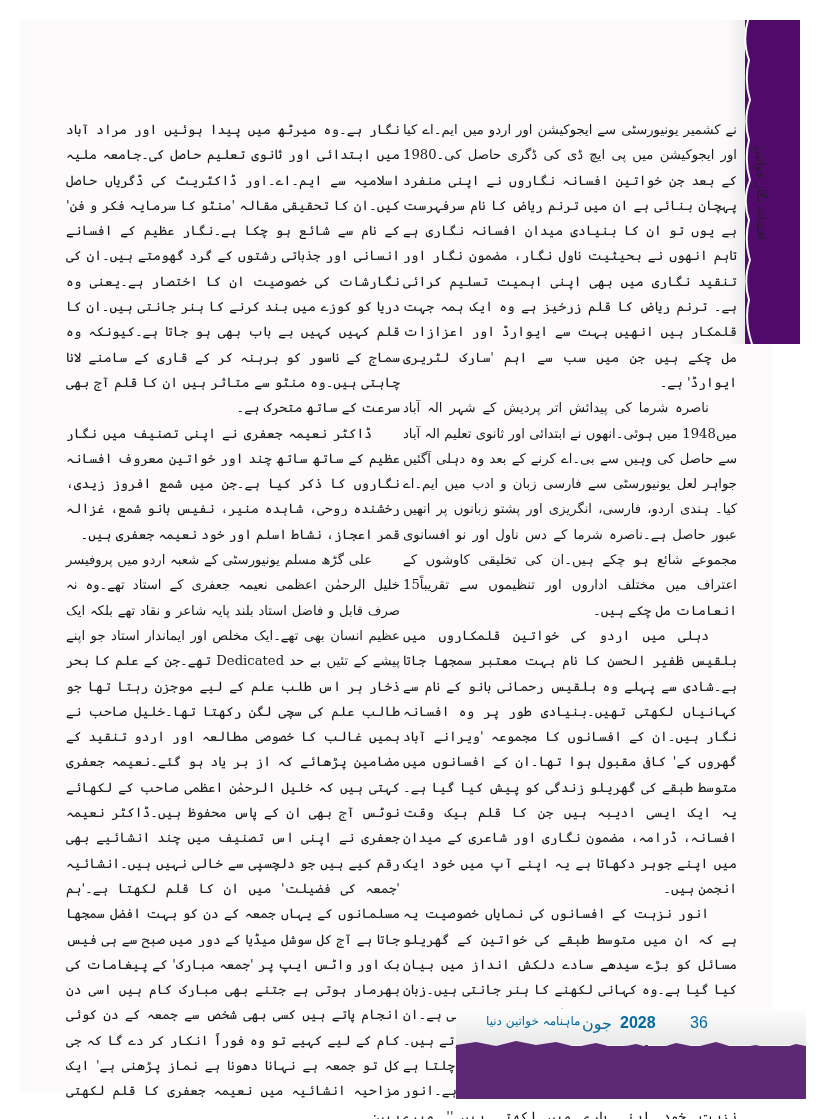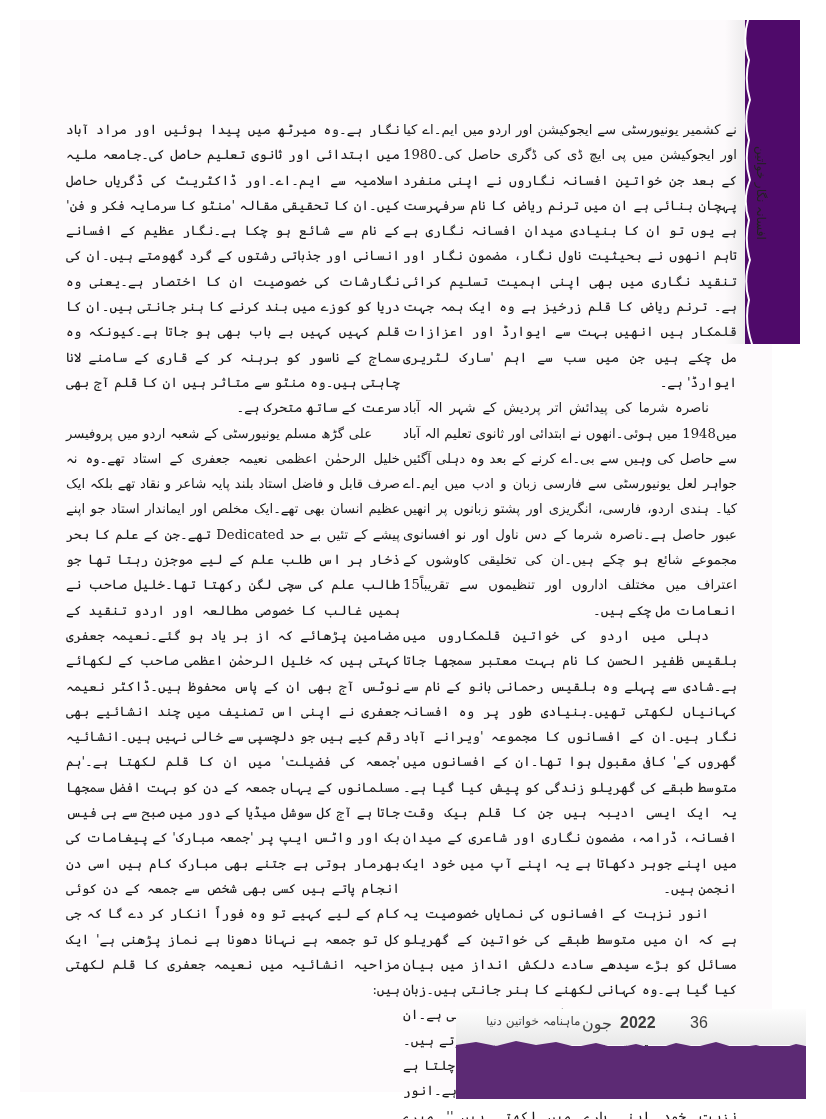--- a/index.html
+++ b/index.html
@@ -8,21 +8,21 @@
   .side-strip { position:absolute; left:745px; top:20px; width:55px; height:324px; background:#4f0a6a; }
   .side-shadow { position:absolute; left:725px; top:20px; width:30px; height:324px; background:linear-gradient(to right, #fdfafc, #e4e4e4); }
   .side-title { position:absolute; left:746px; top:100px; width:22px; height:140px; writing-mode:vertical-rl; font-size:12px; color:#222; font-family:"DejaVu Serif", serif; direction:rtl; }
   .col { position:absolute; top:117px; width:334px; direction:rtl; text-align:justify; font-family:"DejaVu Serif", serif; font-size:13.2px; line-height:25.3px; color:#1a1a1a; }
   .col.right { left:403px; }
   .col.left { left:66px; }
   .col p { margin:0; }
   .col p.indent { text-indent:28px; }
   .footer-white { position:absolute; left:456px; top:1009px; width:350px; height:36px; background:linear-gradient(to bottom, #fdfdfd, #e8e8e8); }
   .footer-purple { position:absolute; left:456px; top:1046px; width:350px; height:53px; background:#5c2a74; }
-  .footer-text { position:absolute; top:1014px; font-size:16px; color:#404040; }
+  .footer-text { position:absolute; top:1014px; font-size:16px; color:#0369a1; }
   .f-num { left:690px; font-weight:normal; font-family:"Liberation Sans", sans-serif; }
   .f-year { left:620px; font-weight:bold; font-family:"Liberation Sans", sans-serif; }
   .f-month { left:582px; font-family:"DejaVu Serif", serif; font-size:16px; }
   .f-mag { left:486px; font-family:"DejaVu Serif", serif; font-size:12px; }
 </style>
 </head>
 <body>
 
 <div class="page"></div>
 <div class="side-shadow"></div>
@@ -36,26 +36,27 @@
 <div class="col right">
   <p>نے کشمیر یونیورسٹی سے ایجوکیشن اور اردو میں ایم۔اے کیا اور ایجوکیشن میں پی ایچ ڈی کی ڈگری حاصل کی۔1980 کے بعد جن خواتین افسانہ نگاروں نے اپنی منفرد پہچان بنائی ہے ان میں ترنم ریاض کا نام سرفہرست ہے یوں تو ان کا بنیادی میدان افسانہ نگاری ہے تاہم انھوں نے بحیثیت ناول نگار، مضمون نگار اور تنقید نگاری میں بھی اپنی اہمیت تسلیم کرائی ہے۔ ترنم ریاض کا قلم زرخیز ہے وہ ایک ہمہ جہت قلمکار ہیں انھیں بہت سے ایوارڈ اور اعزازات مل چکے ہیں جن میں سب سے اہم 'سارک لٹریری ایوارڈ' ہے۔</p>
   <p class="indent">ناصرہ شرما کی پیدائش اتر پردیش کے شہر الہ آباد میں1948 میں ہوئی۔انھوں نے ابتدائی اور ثانوی تعلیم الہ آباد سے حاصل کی وہیں سے بی۔اے کرنے کے بعد وہ دہلی آگئیں جواہر لعل یونیورسٹی سے فارسی زبان و ادب میں ایم۔اے کیا۔ ہندی اردو، فارسی، انگریزی اور پشتو زبانوں پر انھیں عبور حاصل ہے۔ناصرہ شرما کے دس ناول اور نو افسانوی مجموعے شائع ہو چکے ہیں۔ان کی تخلیقی کاوشوں کے اعتراف میں مختلف اداروں اور تنظیموں سے تقریباً15 انعامات مل چکے ہیں۔</p>
   <p class="indent">دہلی میں اردو کی خواتین قلمکاروں میں بلقیس ظفیر الحسن کا نام بہت معتبر سمجھا جاتا ہے۔شادی سے پہلے وہ بلقیس رحمانی بانو کے نام سے کہانیاں لکھتی تھیں۔بنیادی طور پر وہ افسانہ نگار ہیں۔ان کے افسانوں کا مجموعہ 'ویرانے آباد گھروں کے' کافی مقبول ہوا تھا۔ان کے افسانوں میں متوسط طبقے کی گھریلو زندگی کو پیش کیا گیا ہے۔یہ ایک ایسی ادیبہ ہیں جن کا قلم بیک وقت افسانہ، ڈرامہ، مضمون نگاری اور شاعری کے میدان میں اپنے جوہر دکھاتا ہے یہ اپنے آپ میں خود ایک انجمن ہیں۔</p>
   <p class="indent">انور نزہت کے افسانوں کی نمایاں خصوصیت یہ ہے کہ ان میں متوسط طبقے کی خواتین کے گھریلو مسائل کو بڑے سیدھے سادے دلکش انداز میں بیان کیا گیا ہے۔وہ کہانی لکھنے کا ہنر جانتی ہیں۔زبان و بیان اور پلاٹ پر ان کی گرفت مضبوط رہتی ہے۔ان کے افسانے دلچسپ اور حقائق سے بھرپور ہوتے ہیں۔ان کا قلم قنوطیت کی سیاہی میں ڈوب کر چلتا ہے اور زندگی کے مثبت پہلوؤں کی عکاسی کرتا ہے۔انور نزہت خود اپنے بارے میں لکھتی ہیں۔'' میرے افسانوں کا بنیادی کردار متوسط طبقے کی عورت کے مختلف روپ ہیں۔''</p>
 
 </div>
 
 <div class="col left">
   <p>نگار ہے۔وہ میرٹھ میں پیدا ہوئیں اور مراد آباد میں ابتدائی اور ثانوی تعلیم حاصل کی۔جامعہ ملیہ اسلامیہ سے ایم۔اے۔اور ڈاکٹریٹ کی ڈگریاں حاصل کیں۔ان کا تحقیقی مقالہ 'منٹو کا سرمایہ فکر و فن' کے نام سے شائع ہو چکا ہے۔نگار عظیم کے افسانے انسانی اور جذباتی رشتوں کے گرد گھومتے ہیں۔ان کی نگارشات کی خصوصیت ان کا اختصار ہے۔یعنی وہ دریا کو کوزے میں بند کرنے کا ہنر جانتی ہیں۔ان کا قلم کہیں کہیں بے باب بھی ہو جاتا ہے۔کیونکہ وہ سماج کے ناسور کو برہنہ کر کے قاری کے سامنے لانا چاہتی ہیں۔وہ منٹو سے متاثر ہیں ان کا قلم آج بھی سرعت کے ساتھ متحرک ہے۔</p>
+  <p class="indent">ڈاکٹر نعیمہ جعفری نے اپنی تصنیف میں نگار عظیم کے ساتھ ساتھ چند اور خواتین معروف افسانہ نگاروں کا ذکر کیا ہے۔جن میں شمع افروز زیدی، رخشندہ روحی، شاہدہ منیر، نفیس بانو شمع، غزالہ قمر اعجاز، نشاط اسلم اور خود نعیمہ جعفری ہیں۔</p>
   <p class="indent">علی گڑھ مسلم یونیورسٹی کے شعبہ اردو میں پروفیسر خلیل الرحمٰن اعظمی نعیمہ جعفری کے استاد تھے۔وہ نہ صرف قابل و فاضل استاد بلند پایہ شاعر و نقاد تھے بلکہ ایک عظیم انسان بھی تھے۔ایک مخلص اور ایماندار استاد جو اپنے پیشے کے تئیں بے حد Dedicated تھے۔جن کے علم کا بحر ذخار ہر اس طلب علم کے لیے موجزن رہتا تھا جو طالب علم کی سچی لگن رکھتا تھا۔خلیل صاحب نے ہمیں غالب کا خصوصی مطالعہ اور اردو تنقید کے مضامین پڑھائے کہ از بر یاد ہو گئے۔نعیمہ جعفری کہتی ہیں کہ خلیل الرحمٰن اعظمی صاحب کے لکھائے نوٹس آج بھی ان کے پاس محفوظ ہیں۔ڈاکٹر نعیمہ جعفری نے اپنی اس تصنیف میں چند انشائیے بھی رقم کیے ہیں جو دلچسپی سے خالی نہیں ہیں۔انشائیہ 'جمعہ کی فضیلت' میں ان کا قلم لکھتا ہے۔'ہم مسلمانوں کے یہاں جمعہ کے دن کو بہت افضل سمجھا جاتا ہے آج کل سوشل میڈیا کے دور میں صبح سے ہی فیس بک اور واٹس ایپ پر 'جمعہ مبارک' کے پیغامات کی بھرمار ہوتی ہے جتنے بھی مبارک کام ہیں اسی دن انجام پاتے ہیں کسی بھی شخص سے جمعہ کے دن کوئی کام کے لیے کہیے تو وہ فوراً انکار کر دے گا کہ جی کل تو جمعہ ہے نہانا دھونا ہے نماز پڑھنی ہے' ایک مزاحیہ انشائیہ میں نعیمہ جعفری کا قلم لکھتی ہیں:</p>
 
 </div>
 
 <div class="footer-white"></div>
 <div class="footer-purple">
   <svg width="350" height="14" style="position:absolute;left:0;top:-7px">
     <path d="M0 6 L20 3 L40 7 L60 2 L80 6 L100 3 L120 8 L140 4 L160 9 L180 5 L200 10 L220 4 L240 8 L260 3 L280 9 L300 6 L320 11 L340 5 L350 7 L350 14 L0 14 Z" fill="#5c2a74"></path>
   </svg>
 </div>
 <div class="footer-text f-num">36</div>
-<div class="footer-text f-year">2022</div>
+<div class="footer-text f-year">2028</div>
 <div class="footer-text f-month">جون</div>
 <div class="footer-text f-mag">ماہنامہ خواتین دنیا</div>
 
 </body></html>

